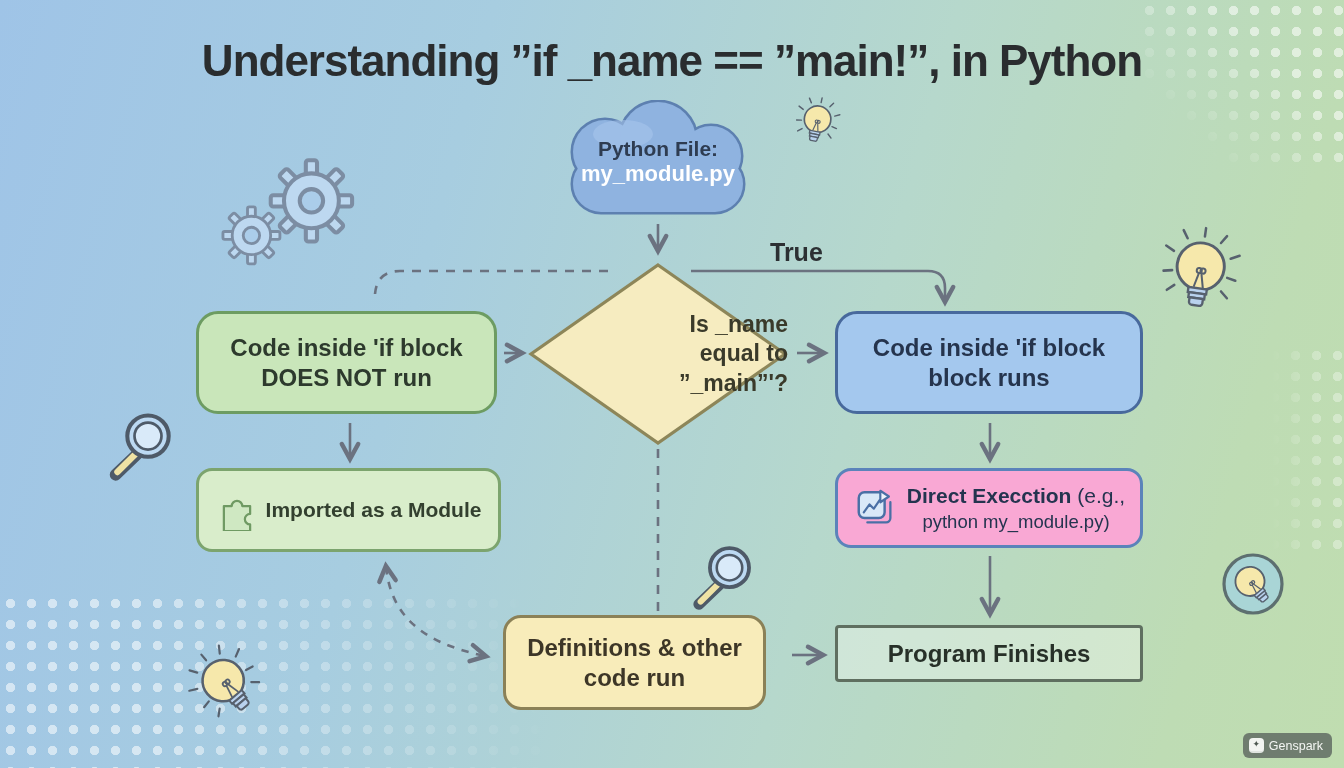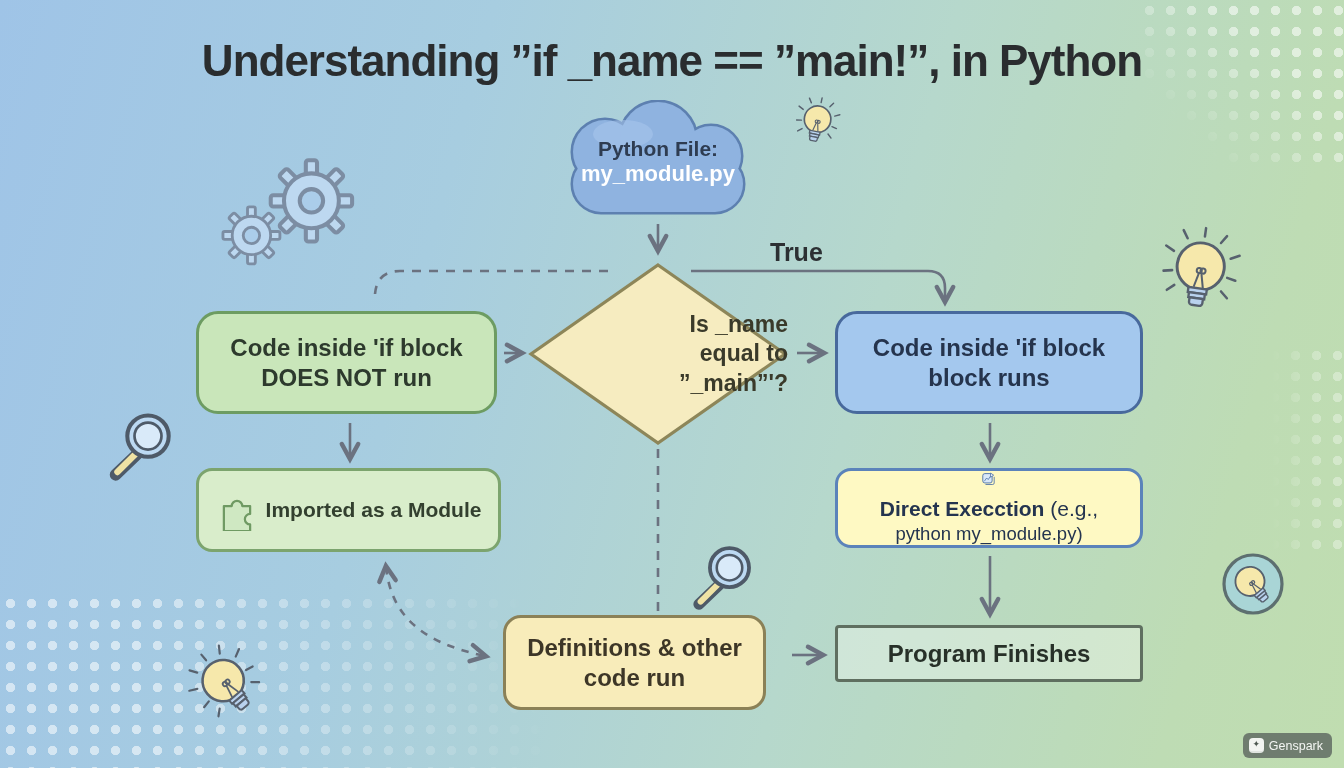--- a/index.html
+++ b/index.html
@@ -52,22 +52,22 @@
   #box-runs   { left:835px; top:311px; width:308px; height:103px;
     background:#a4c8ee; border:3px solid #48699c; border-radius:22px;
     font-size:24px; font-weight:700; color:#25344d; }
   #box-imported { left:196px; top:468px; width:305px; height:84px;
     background:#d9edcb; border:3px solid #7ca46e; border-radius:16px;
     flex-direction:row; gap:8px; padding:0 10px; }
   #box-imported .txt { text-align:center; color:#33402f; }
   #box-imported .t1 { font-size:21px; font-weight:700; }
   #box-imported .t2 { font-size:18.5px; }
   #box-direct { left:835px; top:468px; width:308px; height:80px;
-    background:#fef9c3; border:3px solid #5b83ba; border-radius:16px;
-    flex-direction:column; gap:8px; padding:0 8px; }
+    background:#f9a8d4; border:3px solid #5b83ba; border-radius:16px;
+    flex-direction:row; gap:8px; padding:0 8px; }
   #box-direct .txt { text-align:center; color:#24344f; }
   #box-direct .t1 { font-size:21px; }
   #box-direct .t1 b { font-weight:700; }
   #box-direct .t2 { font-size:18.5px; }
   #box-defs { left:503px; top:615px; width:263px; height:95px;
     background:#f8ecba; border:3px solid #8b8157; border-radius:18px;
     font-size:24px; font-weight:700; color:#3d3627; }
   #box-finish { left:835px; top:625px; width:308px; height:57px;
     background:rgba(240,248,238,0.42); border:3px solid #5f6f60; border-radius:4px;
     font-size:24px; font-weight:700; color:#273028; }

